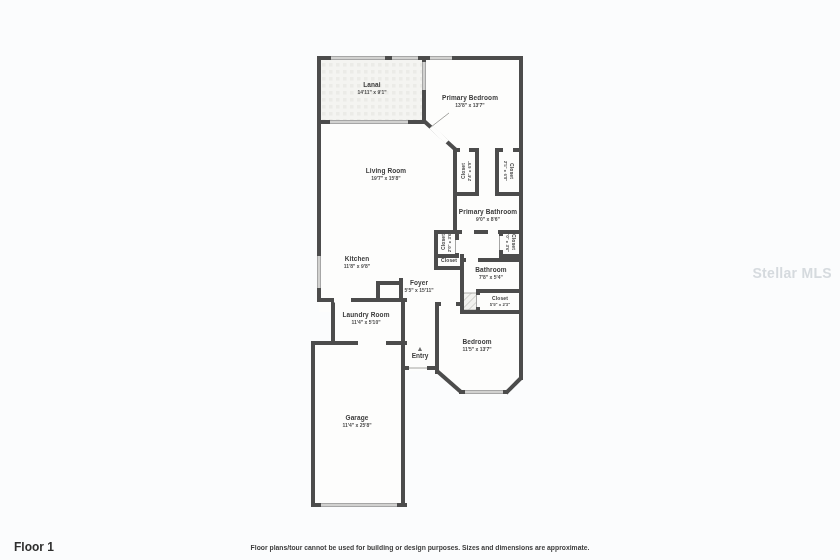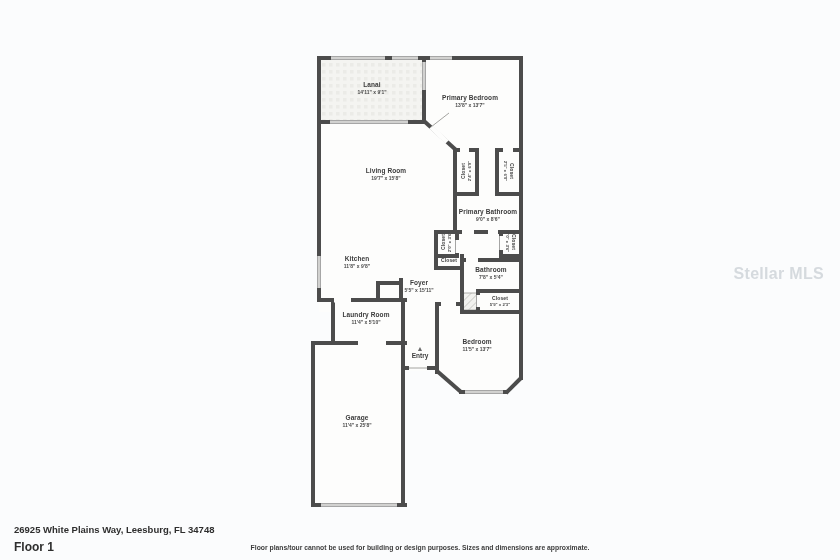--- a/index.html
+++ b/index.html
@@ -31,22 +31,22 @@
 
   .entry-block{
     position:absolute;left:420px;top:352px;
     transform:translate(-50%,-50%);
     text-align:center;z-index:5;color:#4a4a4a;
   }
   .entry-arrow{font-size:7px;line-height:1;color:#6a6a6a;}
   .entry-txt{font-weight:bold;font-size:6.5px;color:#3b3b3b;}
 
   .watermark{
-    position:absolute;right:16px;top:265px;
-    font-size:16px;font-weight:bold;letter-spacing:.3px;
+    position:absolute;right:8px;top:265px;
+    font-size:14px;font-weight:bold;letter-spacing:.3px;
     color:rgba(183,190,197,0.55);
     z-index:4;
   }
 
   .address{
     position:absolute;left:14px;top:524px;
     font-size:9.5px;font-weight:bold;color:#2e2e2e;z-index:6;
   }
   .floor-label{
     position:absolute;left:14px;top:540px;
@@ -245,17 +245,16 @@
     <div class="dm">11'4" x 25'8"</div>
   </div>
 
   <div class="entry-block">
     <div class="entry-arrow">▲</div>
     <div class="entry-txt">Entry</div>
   </div>
 
   <div class="watermark">Stellar MLS</div>
 
-  <div class="address">26925 White Plains Way, Leesburg, FL 34748</div>
   <div class="floor-label">Floor 1</div>
   <div class="disclaimer">Floor plans/tour cannot be used for building or design purposes. Sizes and dimensions are approximate.</div>
 
 </div>
 
 </body></html>

